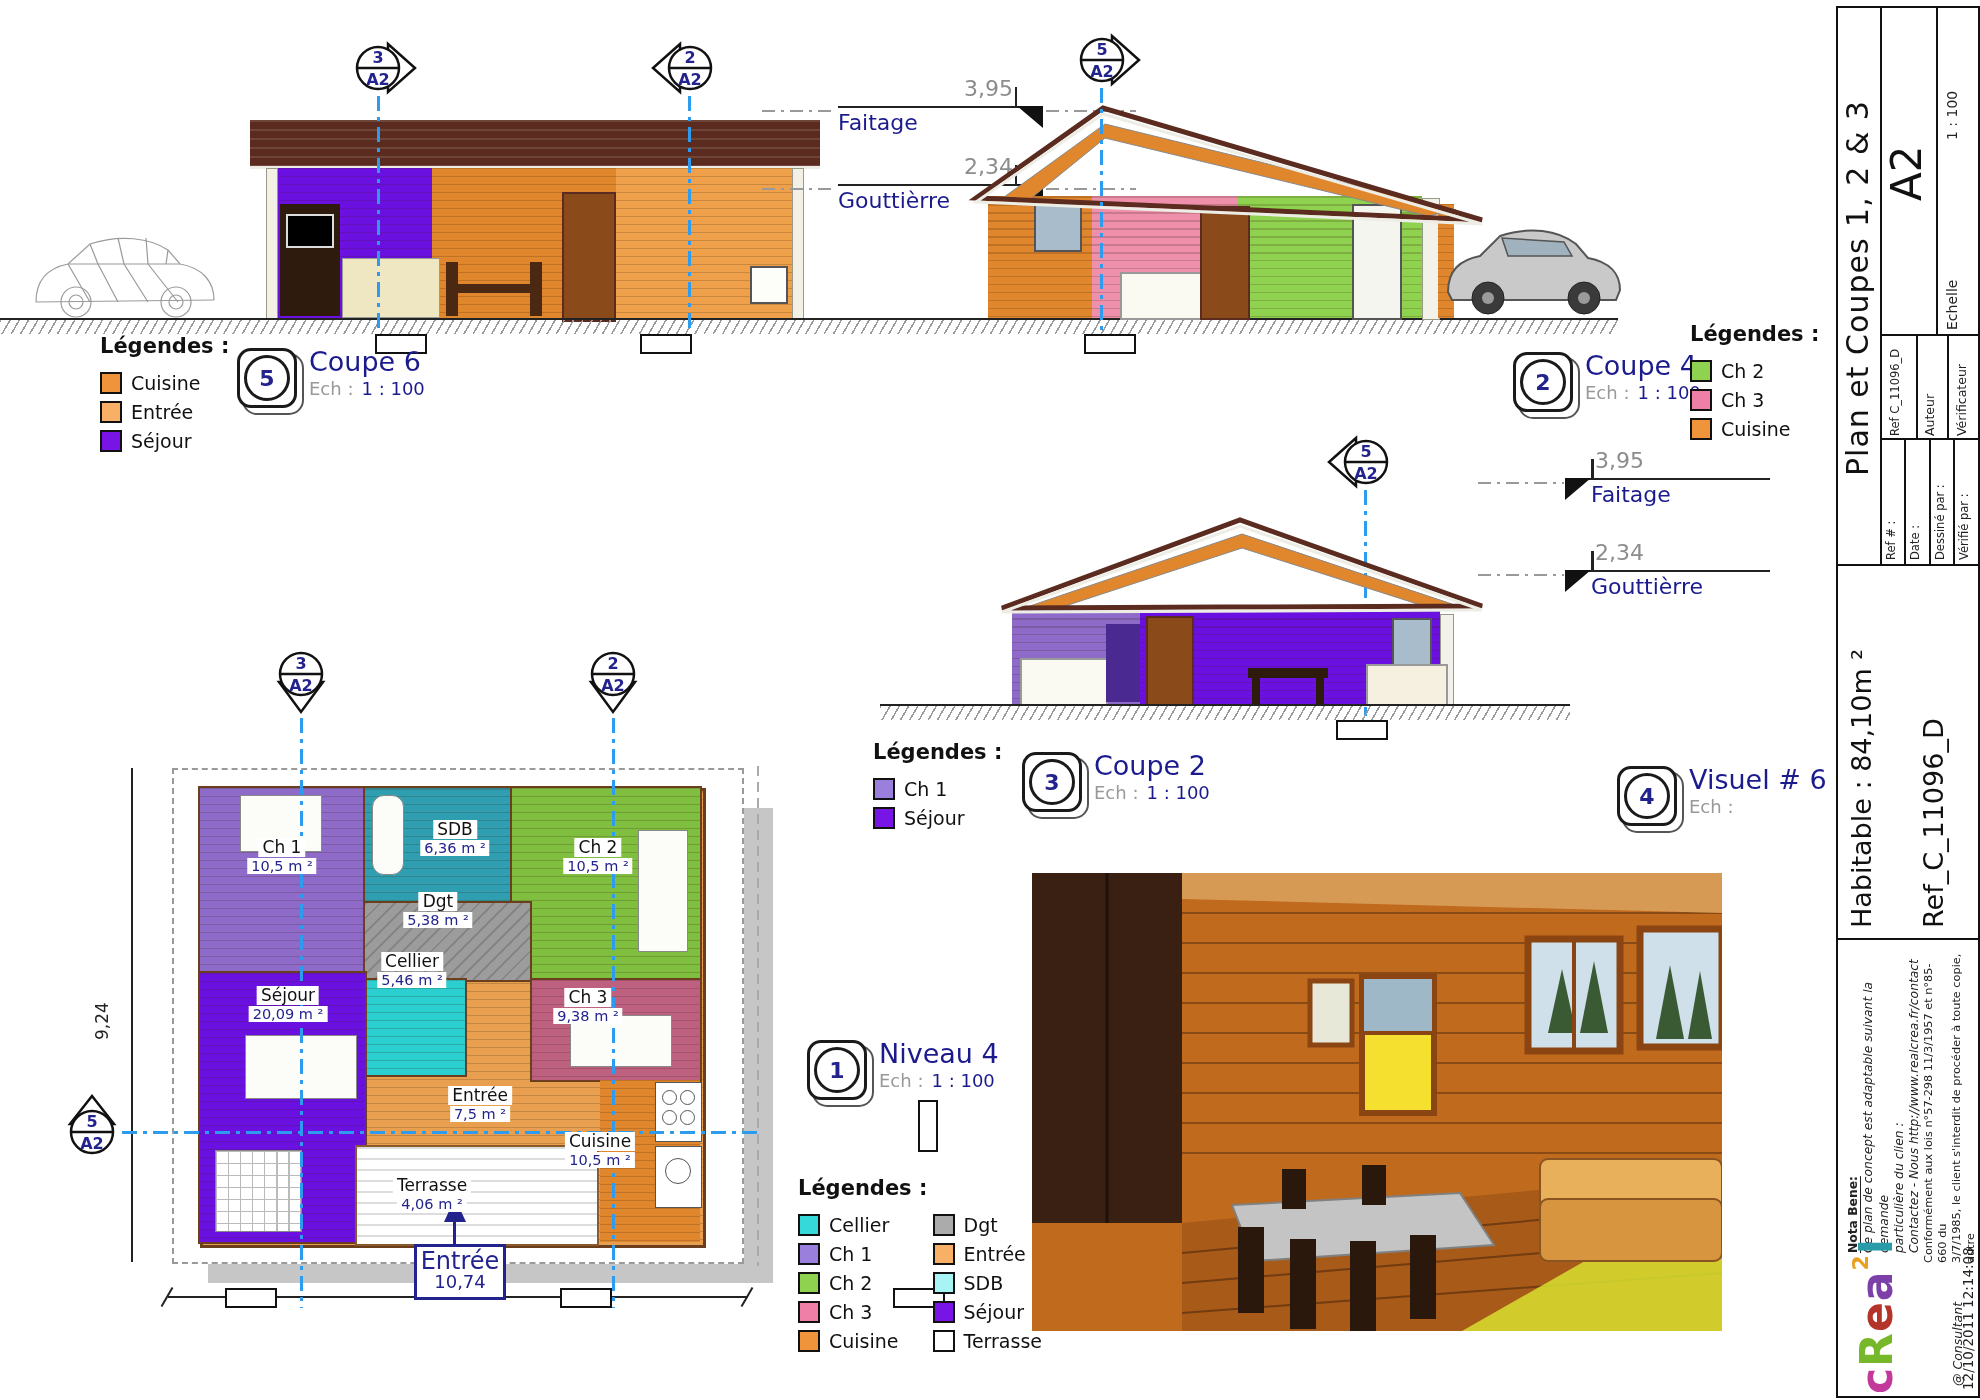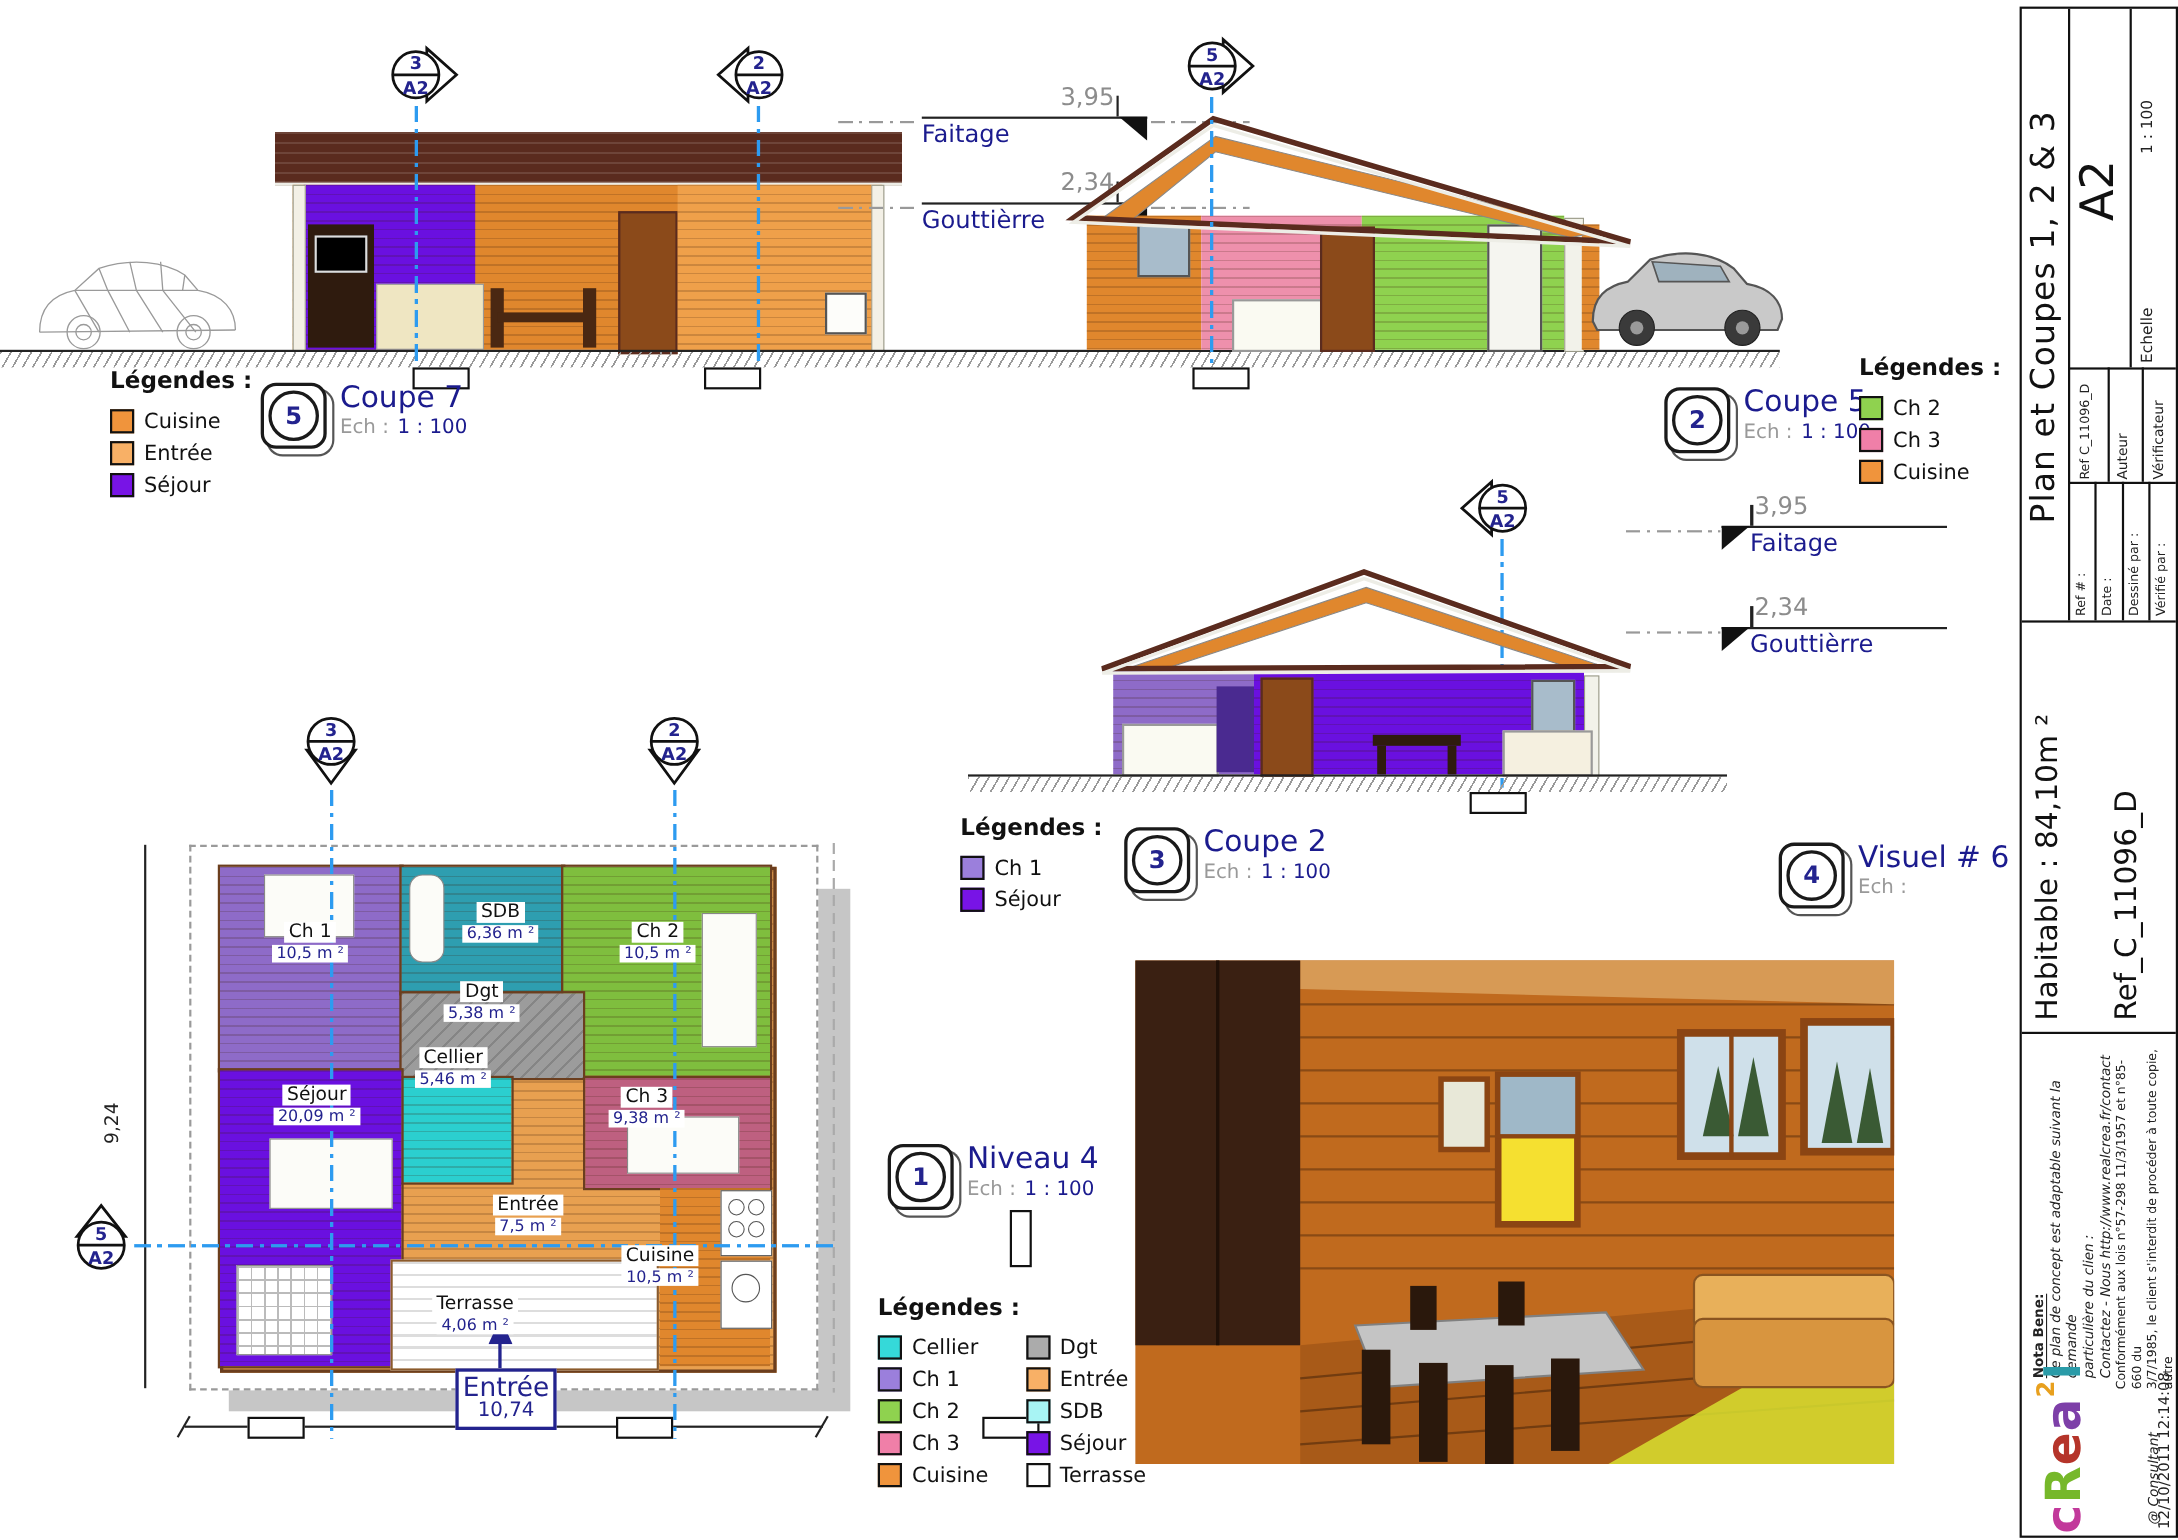--- a/index.html
+++ b/index.html
@@ -125,21 +125,21 @@
     <div class="legend-item">
         <span class="swatch" style="background: rgb(120, 20, 230);"></span>
         <span>Séjour</span>
       </div>
   </div>
   <div class="abs panel" style="left:237px;top:348px">
     <div class="badge">
         <div class="badge-circle">5</div>
       </div>
     <div>
-      <div class="panel-title">Coupe 7</div>
+      <div class="panel-title">Coupe 6</div>
       <div class="panel-scale"><span class="ech">Ech :</span><span class="scale">1 : 100</span></div>
     </div>
   </div>
 
   <div class="abs dim r" style="left:838px;top:76px">
     <div class="dim-value">3,95</div>
     <div class="dim-line">
       <svg class="abs" style="right:0;top:2px" width="26" height="22">
           <polygon points="0,0 26,0 26,22" fill="#111"></polygon>
         </svg>
@@ -191,21 +191,21 @@
     <text x="26" y="45" class="mktext">A2</text>
   </svg>
   <div class="abs blue-v" style="left:1100px;top:88px;height:244px"></div>
   <div class="abs dimbox" style="left:1084px;top:334px;width:48px;height:16px"></div>
 
   <div class="abs panel" style="left:1513px;top:352px">
     <div class="badge">
         <div class="badge-circle">2</div>
       </div>
     <div>
-      <div class="panel-title">Coupe 5</div>
+      <div class="panel-title">Coupe 4</div>
       <div class="panel-scale"><span class="ech">Ech :</span><span class="scale">1 : 100</span></div>
     </div>
   </div>
   <div class="abs" style="left:1690px;top:322px">
     <div class="legend-title">Légendes :</div>
     <div class="legend-item">
         <span class="swatch" style="background: rgb(143, 210, 79);"></span>
         <span>Ch 2</span>
       </div>
     <div class="legend-item">

